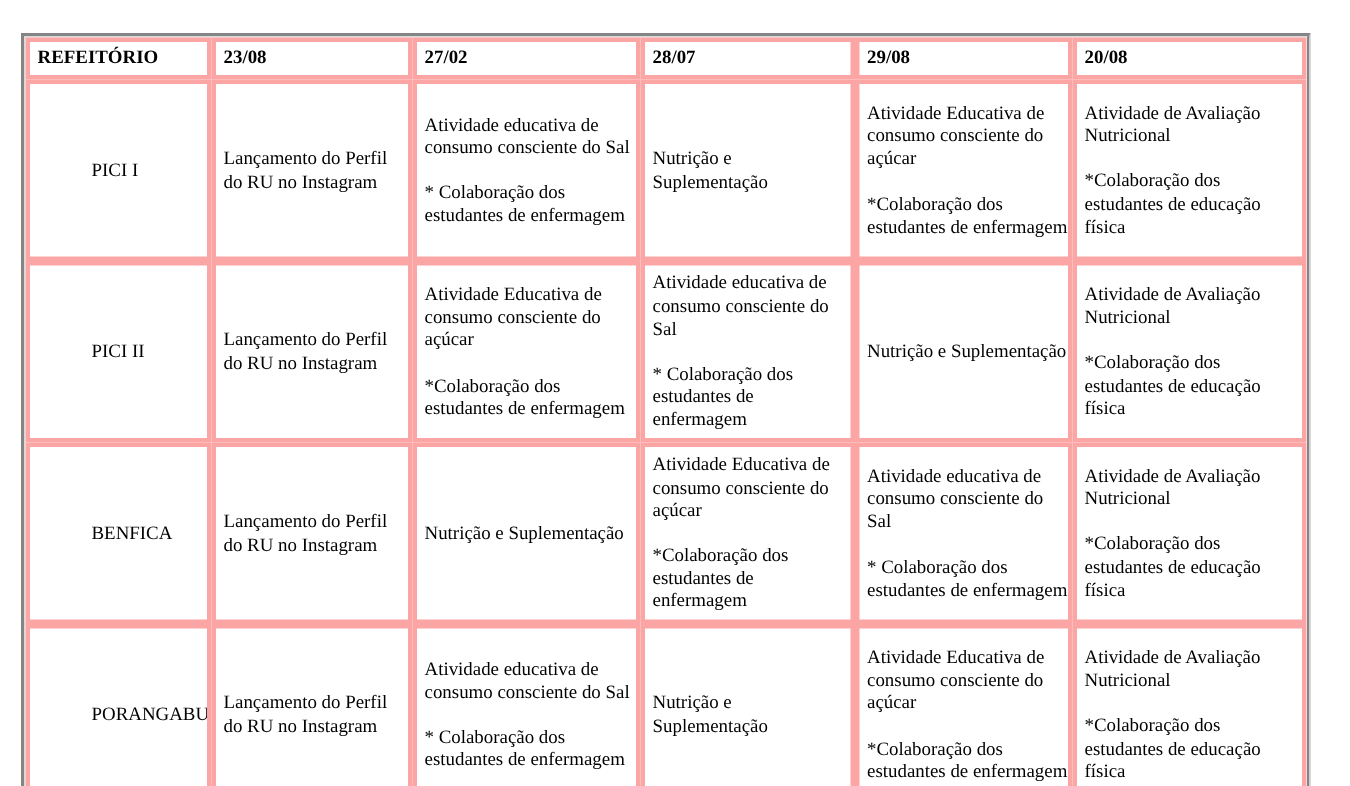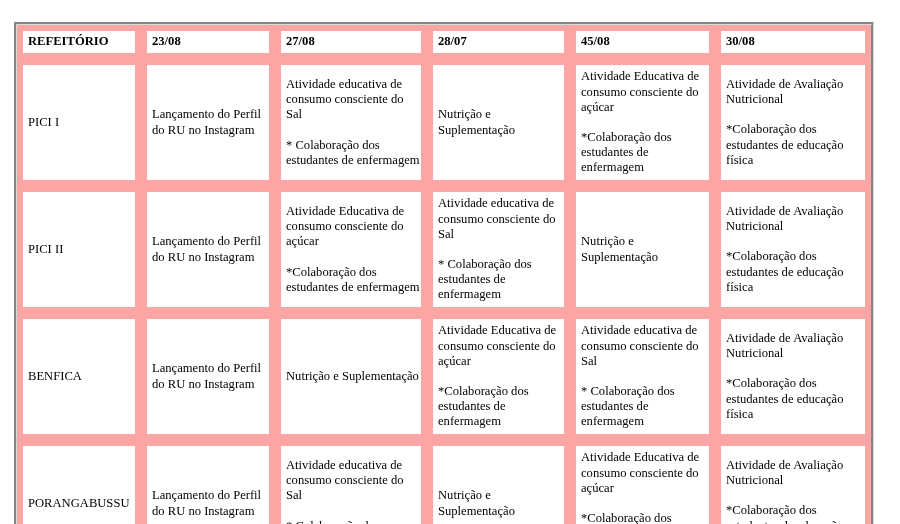--- a/index.html
+++ b/index.html
@@ -25,21 +25,21 @@
   table.schedule {
     border-collapse: separate;
     border-spacing: 0;
     width: 854px;
     table-layout: fixed;
     border: 3px groove #d9d9d9;
     background: #ffffff;
   }
 
   table.schedule td {
-    border: 6px solid #fca5a5;
+    border: 3px solid #fca5a5;
     padding: 2px 0 2px 5px;
     font-size: 12.6px;
     line-height: 15.2px;
     vertical-align: middle;
     overflow: hidden;
   }
 
   
   tr.header-row td {
     font-weight: bold;
@@ -72,43 +72,44 @@
   .cell-block:empty {
     display: none;
   }
 
   
   td.tall { vertical-align: top; padding-top: 3px; }
   td.mid  { vertical-align: middle; }
 
   .hall-name {
     white-space: nowrap;
+    margin-left: 36px;
   }
 </style>
 </head>
 <body>
 
 <div id="schedule-wrap">
   <table class="schedule">
     <colgroup>
       <col class="c-hall">
       <col class="c-d1">
       <col class="c-d2">
       <col class="c-d3">
       <col class="c-d4">
       <col class="c-d5">
     </colgroup>
     <tbody>
       <tr class="header-row">
         <td>REFEITÓRIO</td>
         <td>23/08</td>
-        <td>27/08</td>
+        <td>27/02</td>
         <td>28/07</td>
-        <td>45/08</td>
-        <td>30/08</td>
+        <td>29/08</td>
+        <td>20/08</td>
       </tr>
 
       <tr class="data-row">
         <td class="mid">
           <div class="hall-name">PICI I</div>
         </td>
         <td class="mid">
           <div class="cell-block">Lançamento do Perfil do RU no Instagram</div>
 
         </td>

